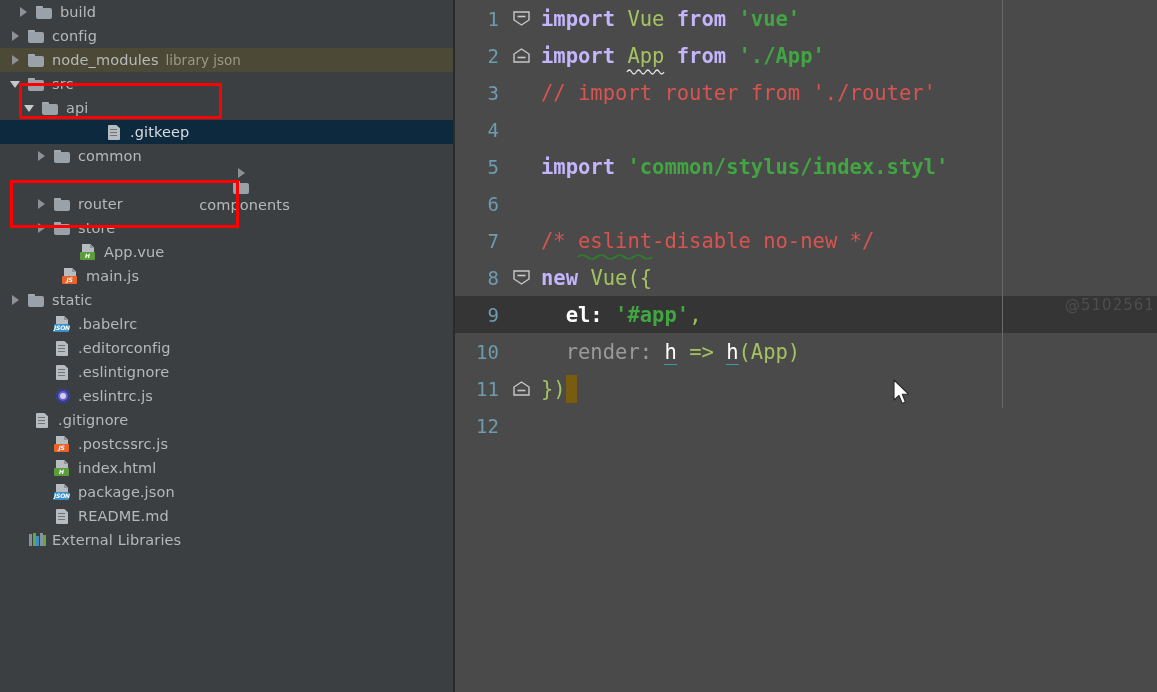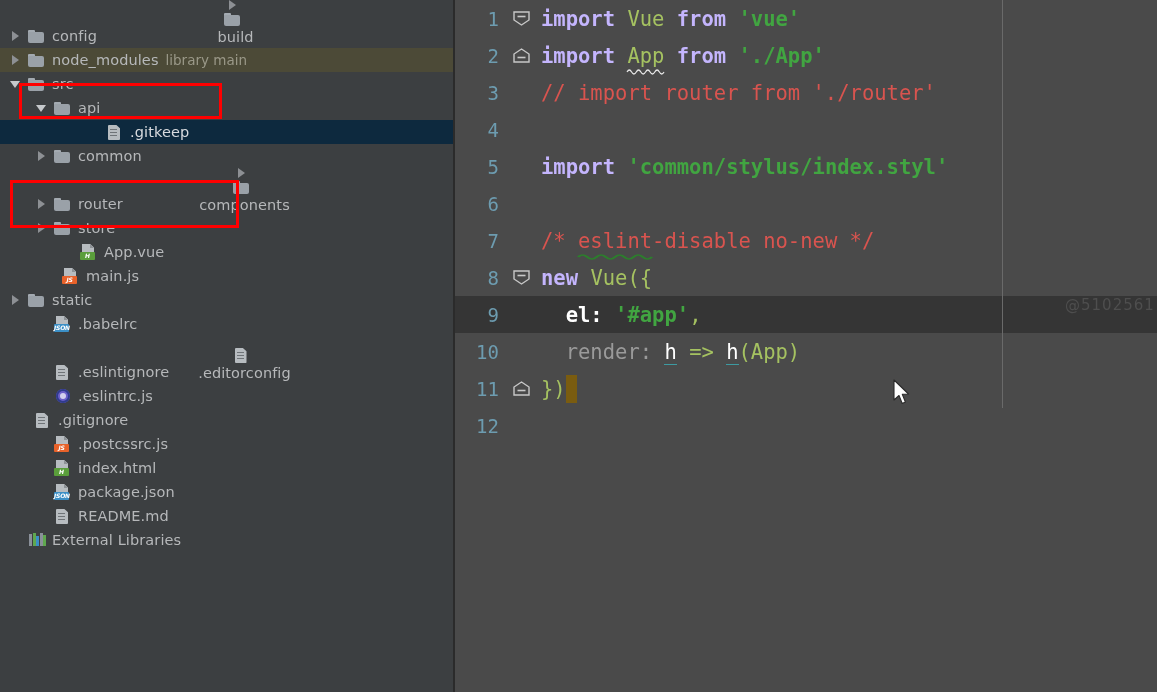--- a/index.html
+++ b/index.html
@@ -315,42 +315,42 @@
     z-index: 30;
   }
 </style>
 </head>
 <body>
 
 <div id="app">
 
   <div class="tree-panel">
     <div id="tree-rows">
-        <div class="tree-row" style="padding-left: 18px; flex-direction: column;">
+        <div class="tree-row" style="padding-left: 18px;">
           <span class="arrow right"></span>
           <span class="ic folder"></span>
           <span class="lbl">build</span>
         </div>
         <div class="tree-row" style="padding-left: 10px;">
           <span class="arrow right"></span>
           <span class="ic folder"></span>
           <span class="lbl">config</span>
         </div>
         <div class="tree-row libroot" style="padding-left: 10px;">
           <span class="arrow right"></span>
           <span class="ic folder"></span>
           <span class="lbl">node_modules</span>
-          <span class="sublbl">library main</span>
+          <span class="sublbl">library json</span>
         </div>
         <div class="tree-row" style="padding-left: 10px;">
           <span class="arrow down"></span>
           <span class="ic folder"></span>
           <span class="lbl">src</span>
         </div>
-        <div class="tree-row" style="padding-left: 36px;">
+        <div class="tree-row" style="padding-left: 24px;">
           <span class="arrow down"></span>
           <span class="ic folder"></span>
           <span class="lbl">api</span>
         </div>
         <div class="tree-row sel" style="padding-left: 88px;">
           <span class="arrow none"></span>
           <span class="ic file"></span>
           <span class="lbl">.gitkeep</span>
         </div>
         <div class="tree-row" style="padding-left: 36px;">
@@ -395,21 +395,21 @@
           <span class="lbl">static</span>
         </div>
         <div class="tree-row" style="padding-left: 36px;">
           <span class="arrow none"></span>
           <span class="ic badged">
             <i class="sheet"></i>
             <i class="badge json">JSON</i>
           </span>
           <span class="lbl">.babelrc</span>
         </div>
-        <div class="tree-row" style="padding-left: 36px; flex-direction: column;">
+        <div class="tree-row" style="padding-left: 36px;">
           <span class="arrow none"></span>
           <span class="ic file"></span>
           <span class="lbl">.editorconfig</span>
         </div>
         <div class="tree-row" style="padding-left: 36px;">
           <span class="arrow none"></span>
           <span class="ic file"></span>
           <span class="lbl">.eslintignore</span>
         </div>
         <div class="tree-row" style="padding-left: 36px;">

